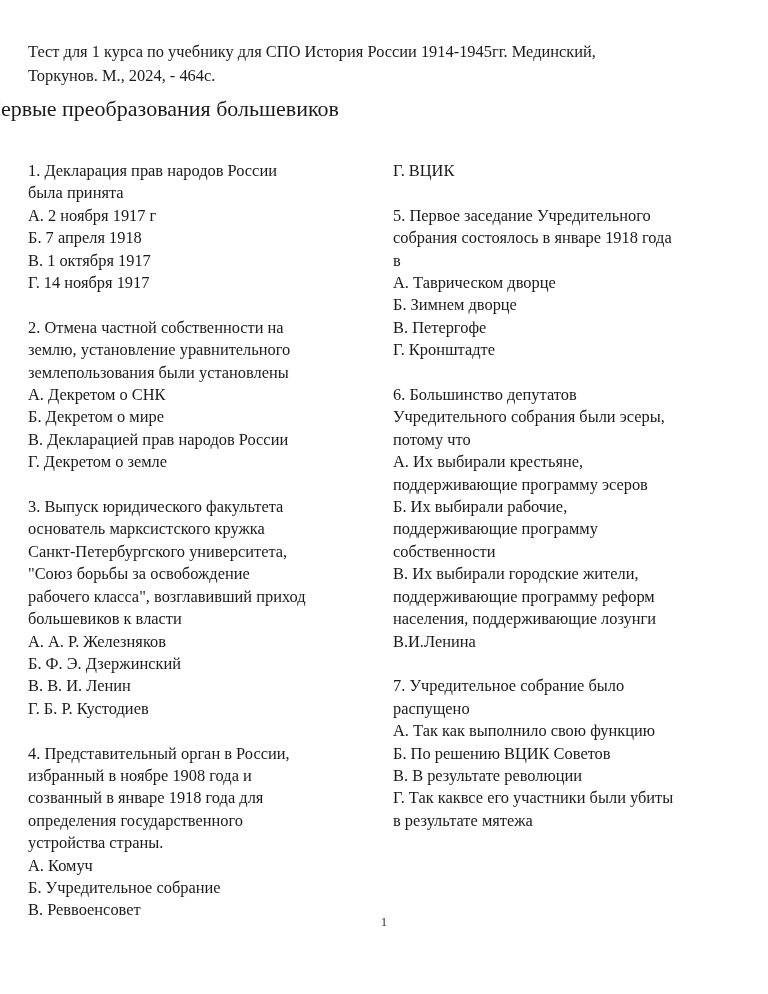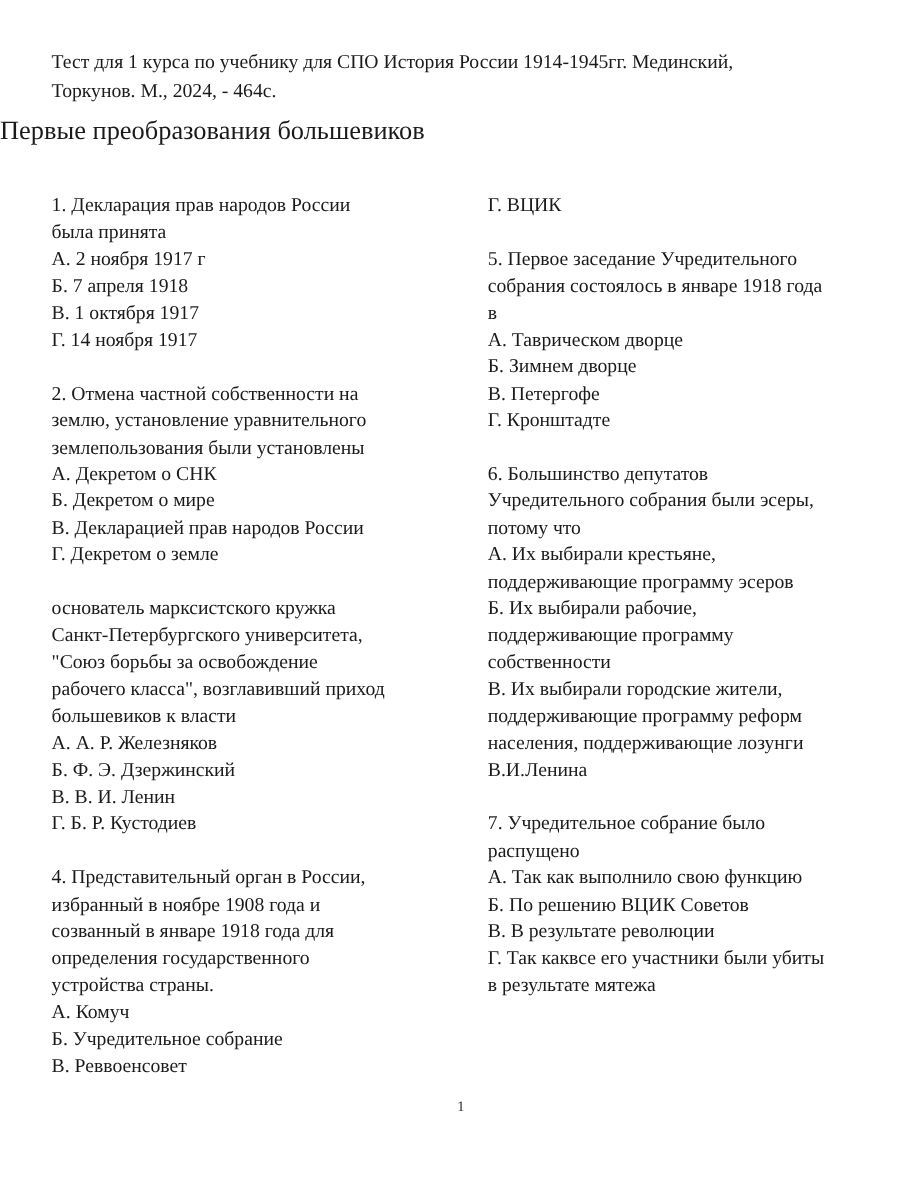--- a/index.html
+++ b/index.html
@@ -9,21 +9,21 @@
   body {
     width: 768px;
     height: 994px;
     background: #ffffff;
     font-family: "Liberation Serif", "DejaVu Serif", serif;
     color: #1a1a1a;
     position: relative;
     overflow: hidden;
   }
   .page {
-    padding: 40px 29px 0 43px;
+    padding: 40px 29px 0 28px;
   }
   .doc-header {
     font-size: 16.4px;
     line-height: 23.5px;
   }
   .doc-title {
     font-size: 22px;
     font-weight: normal;
     text-align: left;
     line-height: 23px;
@@ -77,20 +77,21 @@
         <div class="block">
           <div class="line">2. Отмена частной собственности на</div>
           <div class="line">землю, установление уравнительного</div>
           <div class="line">землепользования были установлены</div>
           <div class="line">А. Декретом о СНК</div>
           <div class="line">Б. Декретом о мире</div>
           <div class="line">В. Декларацией прав народов России</div>
           <div class="line">Г. Декретом о земле</div>
         </div>
         <div class="block">
+          <div class="line">3. Выпуск юридического факультета</div>
           <div class="line">основатель марксистского кружка</div>
           <div class="line">Санкт-Петербургского университета,</div>
           <div class="line">"Союз борьбы за освобождение</div>
           <div class="line">рабочего класса", возглавивший приход</div>
           <div class="line">большевиков к власти</div>
           <div class="line">А. А. Р. Железняков</div>
           <div class="line">Б. Ф. Э. Дзержинский</div>
           <div class="line">В. В. И. Ленин</div>
           <div class="line">Г. Б. Р. Кустодиев</div>
         </div>

